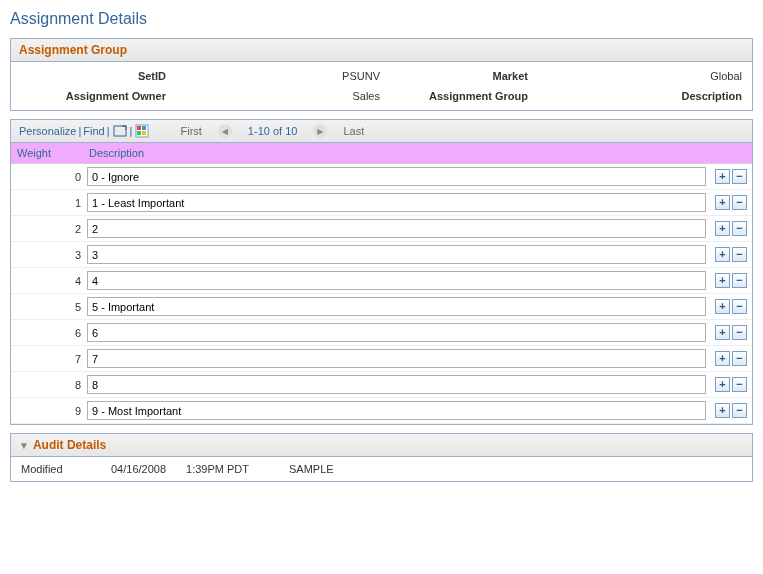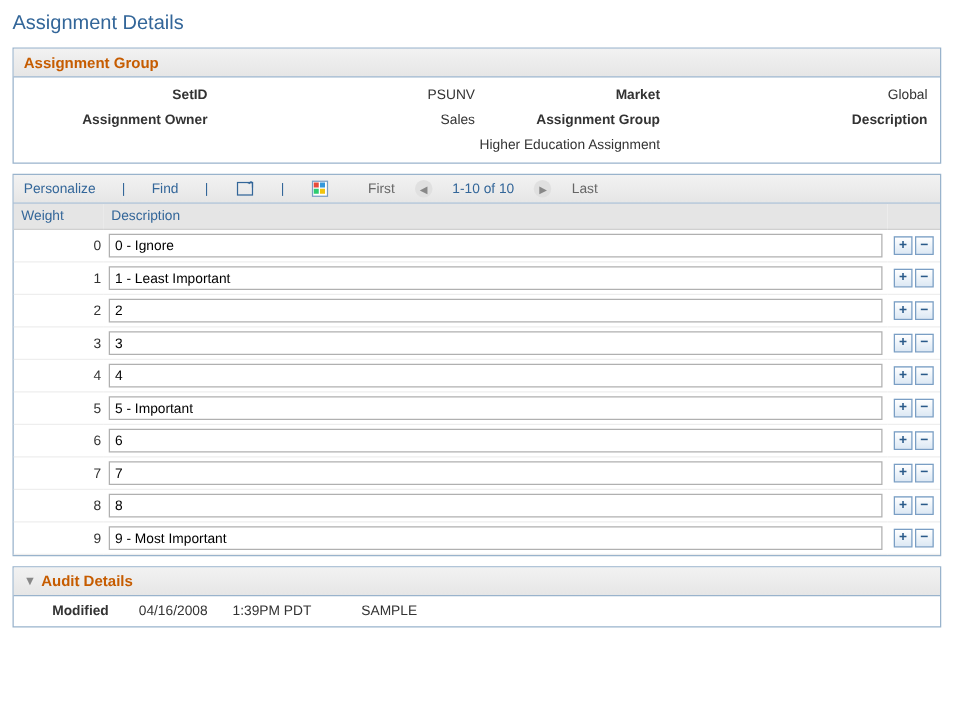--- a/index.html
+++ b/index.html
@@ -64,21 +64,21 @@
   }
   .grid-title {
     color: #c65c00;
     font-weight: bold;
     font-size: 12px;
     flex: 1;
   }
   .toolbar-links {
     display: flex;
     align-items: center;
-    gap: 21px;
+    gap: 2px;
     color: #336699;
   }
   .toolbar-links a {
     color: #336699;
     text-decoration: none;
     cursor: pointer;
   }
   .toolbar-links .sep {
     color: #336699;
   }
@@ -115,21 +115,21 @@
   table.data-grid {
     width: 100%;
     border-collapse: collapse;
   }
   table.data-grid th {
     text-align: left;
     color: #336699;
     font-weight: normal;
     padding: 4px 6px;
     border-bottom: 1px solid #d0d0d0;
-    background: #e5e5e5;
+    background: #f0abfc;
     font-size: 11px;
   }
   table.data-grid td {
     padding: 3px 4px;
     border-bottom: 1px solid #eee;
     vertical-align: middle;
   }
   .col-weight {
     width: 72px;
     text-align: right;
@@ -163,23 +163,23 @@
     line-height: 1;
     margin: 0 1px;
   }
   .audit-row {
     display: flex;
     align-items: center;
     gap: 20px;
     padding: 6px 10px;
   }
   .audit-label {
-    font-weight: bold;
+    font-weight: normal;
     width: 70px;
-    text-align: right;
+    text-align: left;
     padding-right: 4px;
   }
 </style>
 </head>
 <body>
 
 <h1 class="page-title">Assignment Details</h1>
 
 <div class="section-box">
   <div class="section-header">
@@ -190,21 +190,20 @@
       <div class="field-label">SetID</div>
       <div class="field-value">PSUNV</div>
       <div class="field-label">Market</div>
       <div class="field-value">Global</div>
 
       <div class="field-label">Assignment Owner</div>
       <div class="field-value">Sales</div>
       <div class="field-label">Assignment Group</div>
 
       <div class="field-label">Description</div>
-      <div class="field-value" style="grid-column: span 3;">Higher Education Assignment</div>
     </div>
   </div>
 </div>
 
 <div class="section-box">
   <div class="grid-toolbar">
     <div class="toolbar-links">
       <a>Personalize</a>
       <span class="sep">|</span>
       <a>Find</a>

